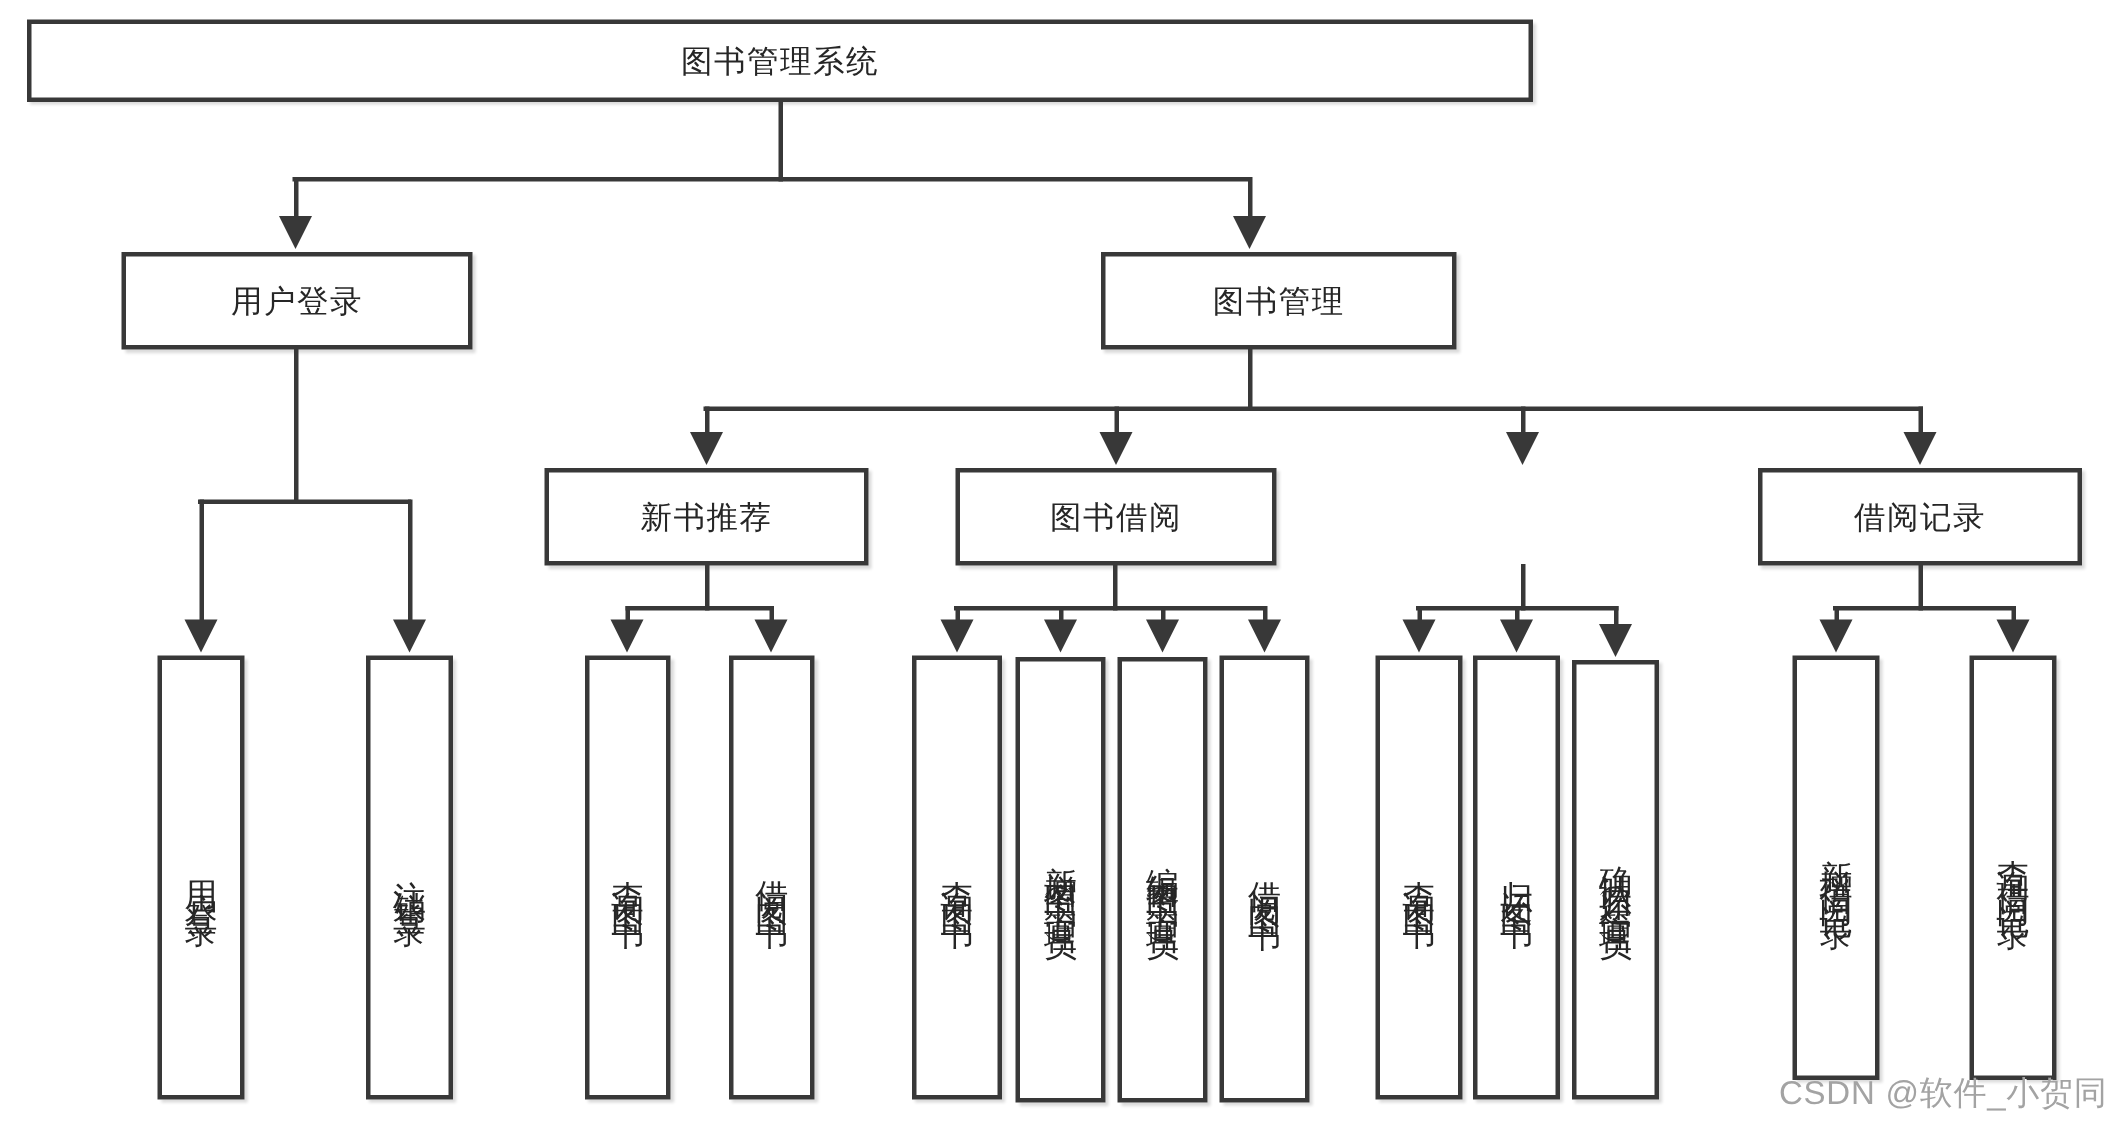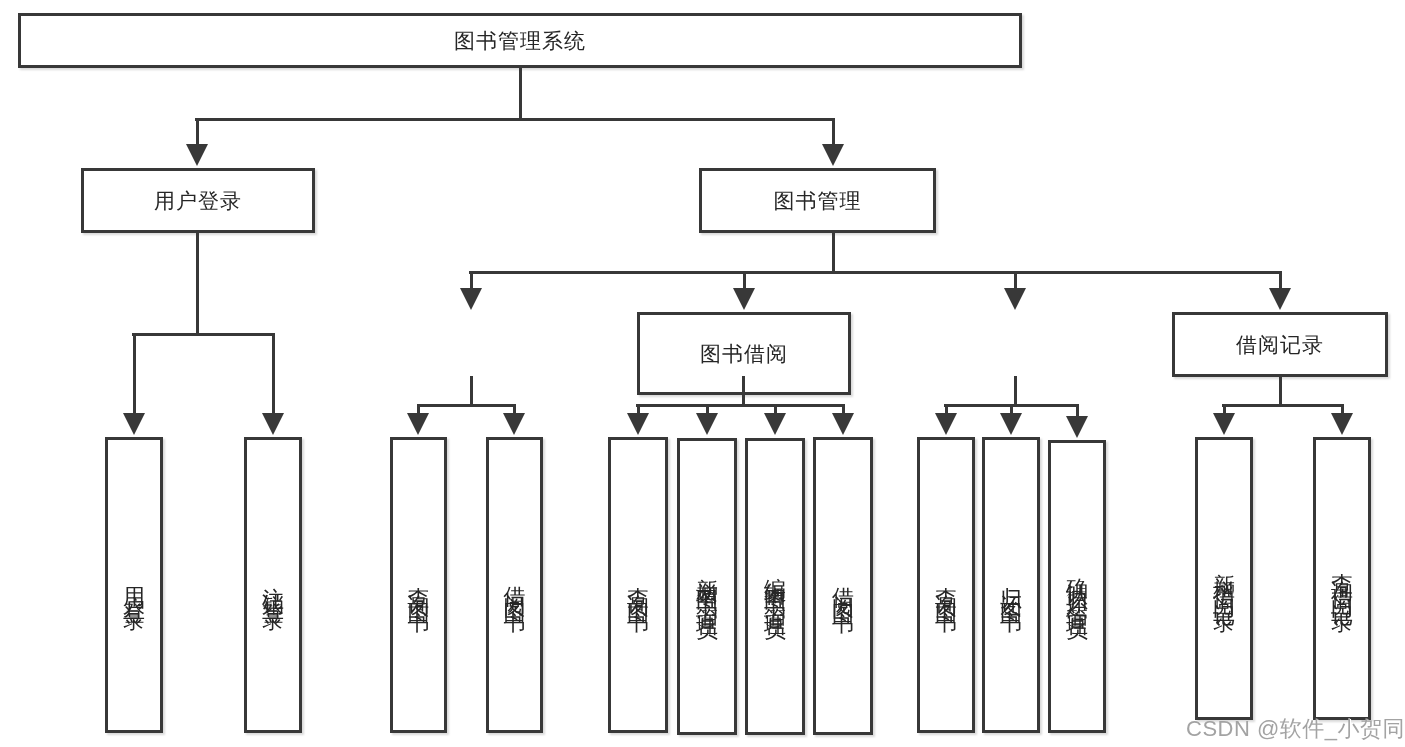--- a/index.html
+++ b/index.html
@@ -64,41 +64,42 @@
   <div class="box h root-box" style="left:18px;top:13px;width:1004px;height:55px">图书管理系统</div>
 
   <div class="vline" style="left:519px;top:68px;width:3px;height:53px"></div>
   <div class="hline" style="left:195px;top:118px;width:639px;height:3px"></div>
   <div class="vline" style="left:196px;top:118px;width:3px;height:28px"></div>
   <div class="tri" style="left:186px;top:144px"></div>
   <div class="vline" style="left:832px;top:118px;width:3px;height:28px"></div>
   <div class="tri" style="left:822px;top:144px"></div>
 
   <div class="box h" style="left:81px;top:168px;width:234px;height:65px">用户登录</div>
-  <div class="box h" style="left:699px;top:168px;width:237px;height:65px">图书管理</div>
+  <div class="box h" style="left:734px;top:168px;width:237px;height:65px">图书管理</div>
 
   <div class="vline" style="left:196px;top:232px;width:3px;height:104px"></div>
   <div class="hline" style="left:132px;top:333px;width:142px;height:3px"></div>
   <div class="vline" style="left:133px;top:333px;width:3px;height:82px"></div>
   <div class="tri" style="left:123px;top:413px"></div>
   <div class="vline" style="left:272px;top:333px;width:3px;height:82px"></div>
   <div class="tri" style="left:262px;top:413px"></div>
 
   <div class="vline" style="left:832px;top:232px;width:3px;height:42px"></div>
   <div class="hline" style="left:469px;top:271px;width:813px;height:3px"></div>
   <div class="vline" style="left:470px;top:271px;width:3px;height:20px"></div>
   <div class="tri" style="left:460px;top:288px"></div>
   <div class="vline" style="left:743px;top:271px;width:3px;height:20px"></div>
   <div class="tri" style="left:733px;top:288px"></div>
   <div class="vline" style="left:1014px;top:271px;width:3px;height:20px"></div>
   <div class="tri" style="left:1004px;top:288px"></div>
   <div class="vline" style="left:1279px;top:271px;width:3px;height:20px"></div>
   <div class="tri" style="left:1269px;top:288px"></div>
 
-  <div class="box h" style="left:637px;top:312px;width:214px;height:83px">图书借阅</div>
+  <div class="box h" style="left:363px;top:312px;width:216px;height:65px">新书推荐</div>
+  <div class="box h" style="left:637px;top:312px;width:214px;height:65px">图书借阅</div>
   <div class="box h" style="left:1172px;top:312px;width:216px;height:65px">借阅记录</div>
 
   <div class="vline" style="left:470px;top:376px;width:3px;height:31px"></div>
   <div class="hline" style="left:417px;top:404px;width:99px;height:3px"></div>
   <div class="vline" style="left:417px;top:404px;width:3px;height:12px"></div>
   <div class="tri" style="left:407px;top:413px"></div>
   <div class="vline" style="left:513px;top:404px;width:3px;height:12px"></div>
   <div class="tri" style="left:503px;top:413px"></div>
 
   <div class="vline" style="left:742px;top:376px;width:3px;height:31px"></div>

